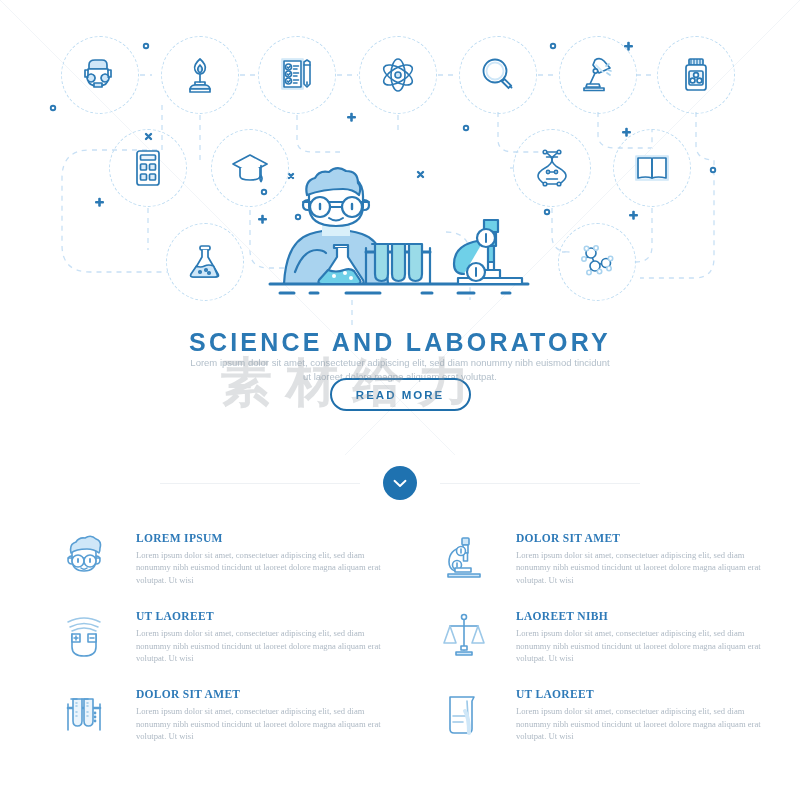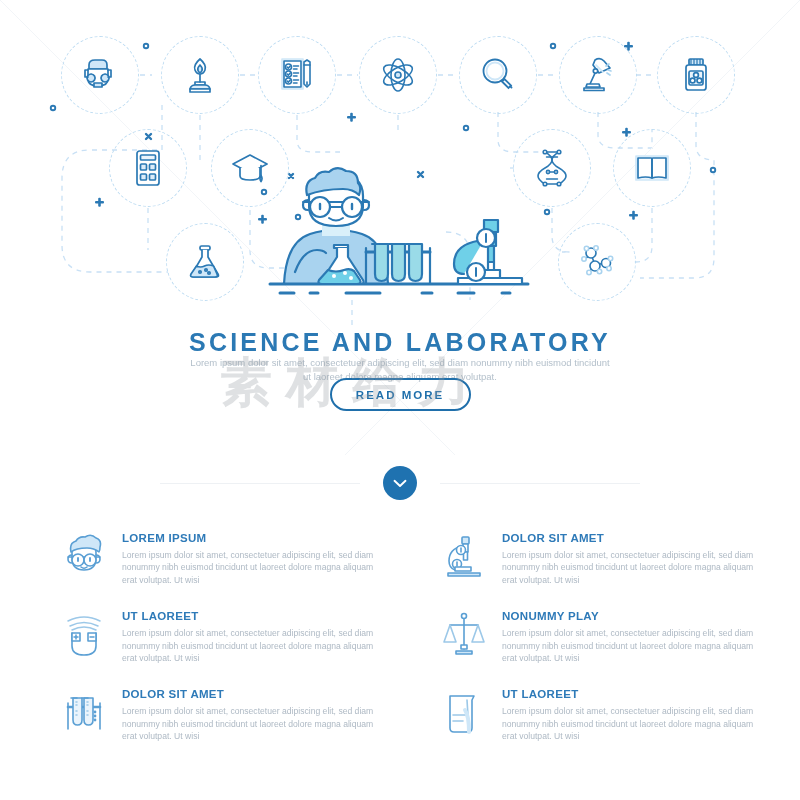--- a/index.html
+++ b/index.html
@@ -100,21 +100,21 @@
   }
 
   
   .features {
     position: absolute; top: 530px; left: 0; width: 800px;
     display: grid;
     grid-template-columns: 360px 360px;
     column-gap: 20px; row-gap: 22px;
     padding-left: 60px;
   }
-  .feature { display: flex; gap: 14px; align-items: center; }
+  .feature { display: flex; gap: 28px; align-items: flex-end; font-family: Liberation Serif, serif; }
   .feature-icon { width: 48px; min-width: 48px; height: 54px; display: flex; align-items: flex-start; justify-content: center; padding-top: 2px; }
   .feature-body { padding-top: 2px; }
   .feature-title {
     font-size: 11.5px; font-weight: bold; color: #2e7ab8;
     letter-spacing: 0.3px; margin-bottom: 5px;
   }
   .feature-text {
     font-size: 8.6px; line-height: 12.4px; color: #aeb9c4; max-width: 262px;
   }
 </style>
@@ -503,21 +503,21 @@
           <circle cx="21" cy="5" r="2.5" fill="#ffffff"></circle>
           <path d="M21 8 v30"></path>
           <path d="M7 14 h28" stroke-width="1.6"></path>
           <path d="M7 14 L1 31 h12z" fill="#ffffff" stroke="#9cc8e8"></path>
           <path d="M35 14 L29 31 h12z" fill="#ffffff" stroke="#9cc8e8"></path>
           <path d="M18 34 h6 v4 h-6z" fill="#ffffff"></path>
           <path d="M13 40 h16 v3 h-16z" fill="#cfe7f8"></path>
         </svg>
       </div>
       <div class="feature-body">
-        <div class="feature-title">NONUMMY PLAY</div>
+        <div class="feature-title">LAOREET NIBH</div>
         <div class="feature-text">Lorem ipsum dolor sit amet, consectetuer adipiscing elit, sed diam nonummy nibh euismod tincidunt ut laoreet dolore magna aliquam erat volutpat. Ut wisi</div>
       </div>
     </div>
 
     <div class="feature">
       <div class="feature-icon">
         <svg width="42" height="46" viewBox="0 0 42 46" fill="none" stroke="#5a9fd4" stroke-width="1.6" stroke-linecap="round" stroke-linejoin="round">
           <path d="M5 17 h32" stroke-width="2.6"></path>
           <path d="M5 13 v26 M37 13 v26"></path>
           <g fill="#eaf4fc">

